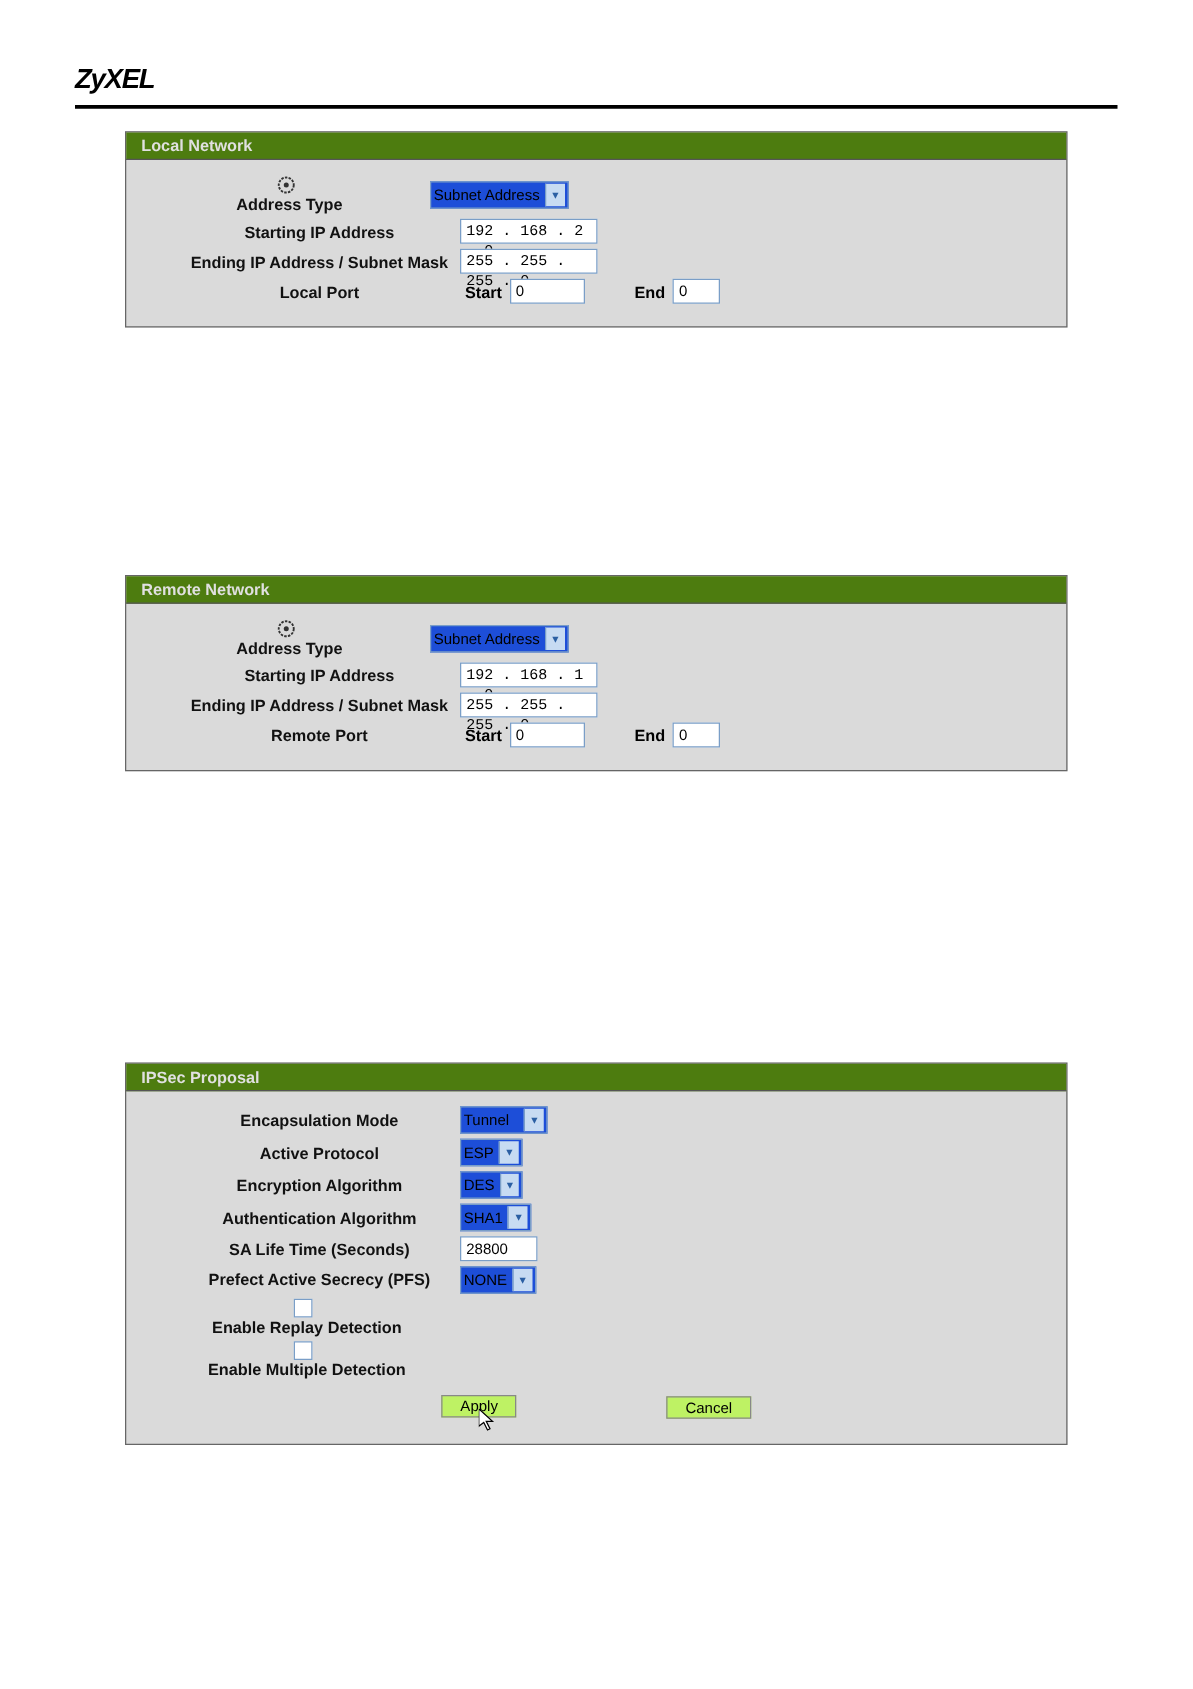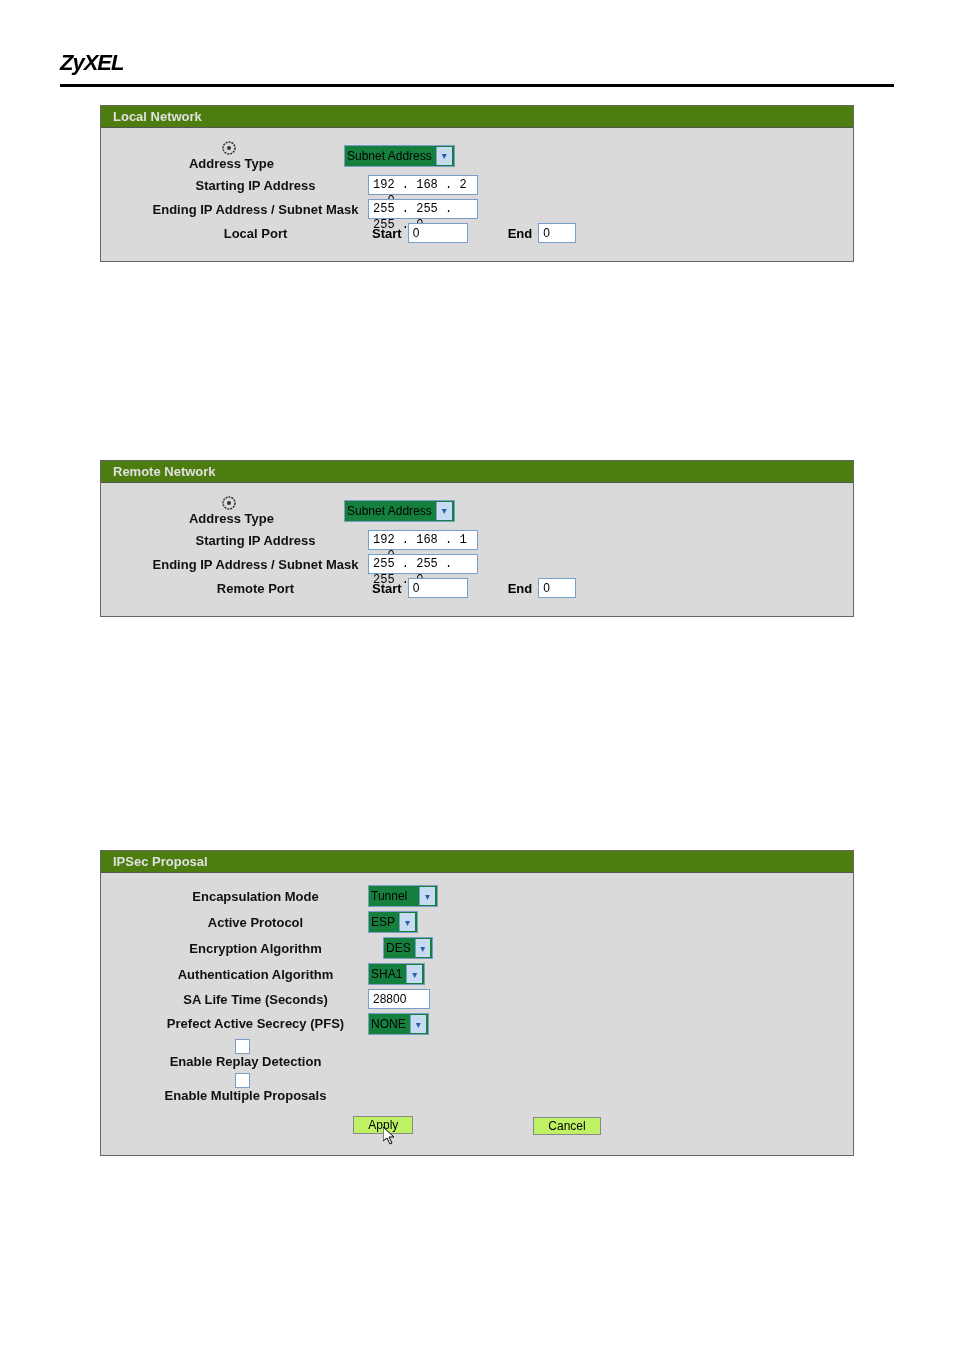--- a/index.html
+++ b/index.html
@@ -66,21 +66,21 @@
     flex: 0 0 auto;
     display: inline-block;
   }
   .value-col {
     display: flex;
     align-items: center;
     gap: 4px;
     font-size: 12px;
   }
   .select {
-    background: #15803d;
+    background: #1d4ed8;
     border: 1px solid #7a9ec7;
     font-size: 12px;
     padding: 0 2px;
     height: 20px;
     display: inline-flex;
     align-items: center;
   }
   .select .sel-text {
     padding-right: 4px;
   }
@@ -273,21 +273,21 @@
       <div class="value-col">
         <span class="select">
           <span class="sel-text">ESP</span>
           <span class="caret">▾</span>
         </span>
       </div>
     </div>
     <div class="row">
       <div class="label-col sub">Encryption Algorithm</div>
       <div class="value-col">
-        <span class="select" style="width:44px; margin-left:15px;">
+        <span class="select" style="width:44px; ">
           <span class="sel-text">DES</span>
           <span class="caret">▾</span>
         </span>
       </div>
     </div>
     <div class="row">
       <div class="label-col sub">Authentication Algorithm</div>
       <div class="value-col">
         <span class="select">
           <span class="sel-text">SHA1</span>
@@ -312,21 +312,21 @@
     </div>
     <div class="row">
       <div class="label-col sub" style="padding-left:20px;">
         <span class="checkbox"></span>
         <span>Enable Replay Detection</span>
       </div>
     </div>
     <div class="row">
       <div class="label-col sub" style="padding-left:20px;">
         <span class="checkbox"></span>
-        <span>Enable Multiple Proposals</span>
+        <span>Enable Multiple Detection</span>
       </div>
     </div>
 
     <div class="buttons-row">
       <span class="cursor">
         <span class="btn">Apply</span>
         <svg width="16" height="20">
           <path d="M0 0 L0 14 L4 11 L7 17 L9 16 L6 10 L11 10 Z" fill="#fff" stroke="#000" stroke-width="1"></path>
         </svg>
       </span>

